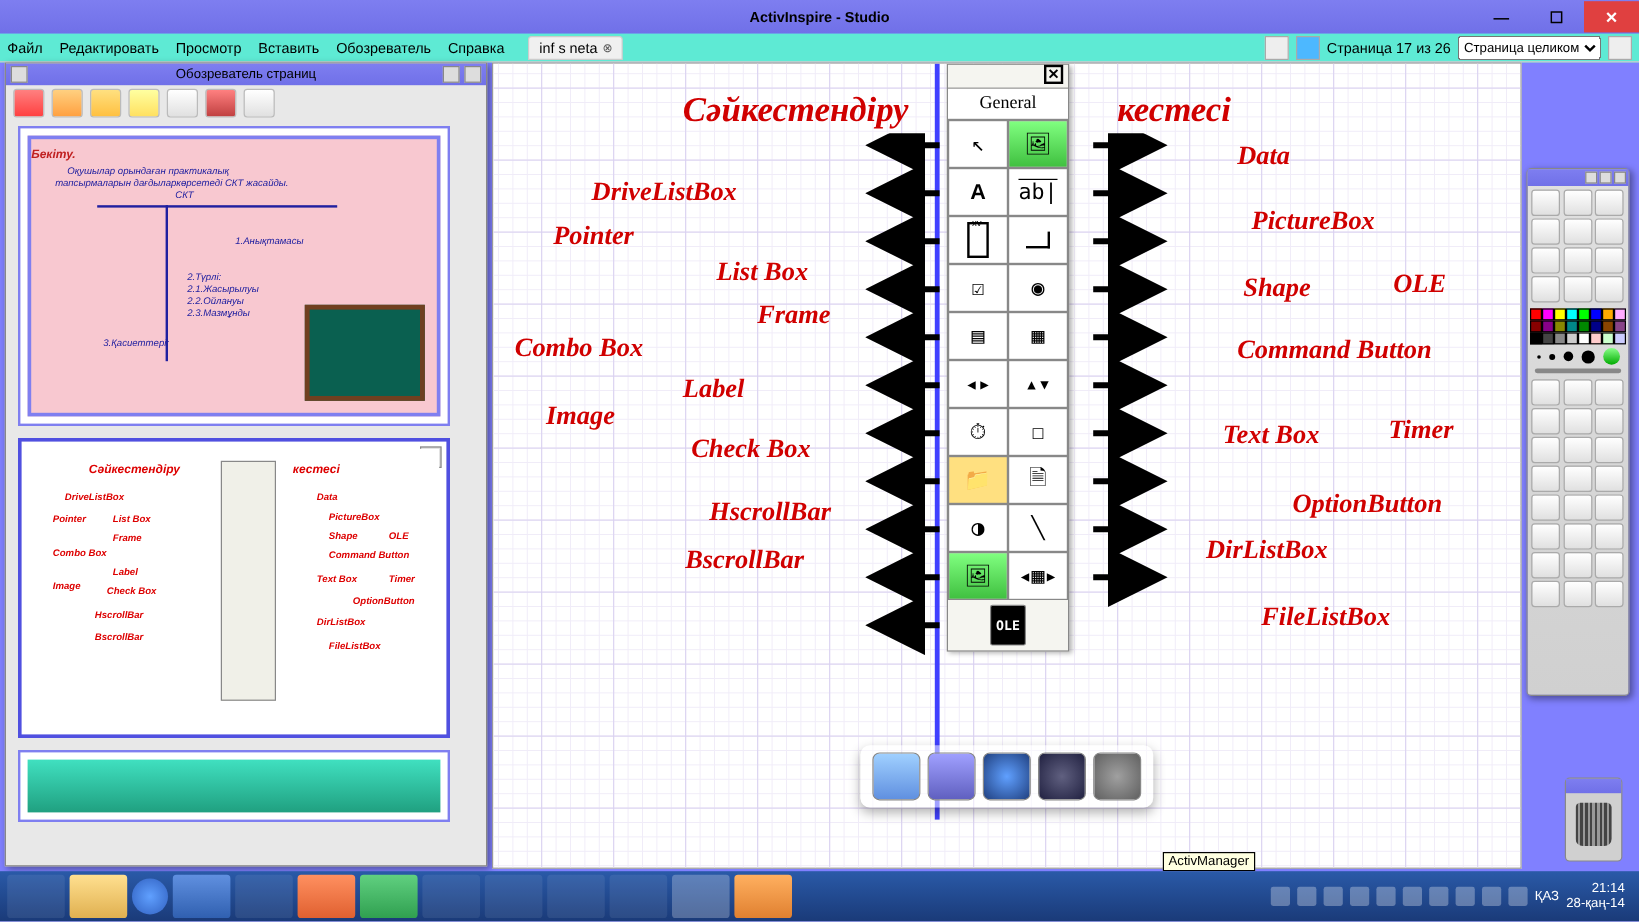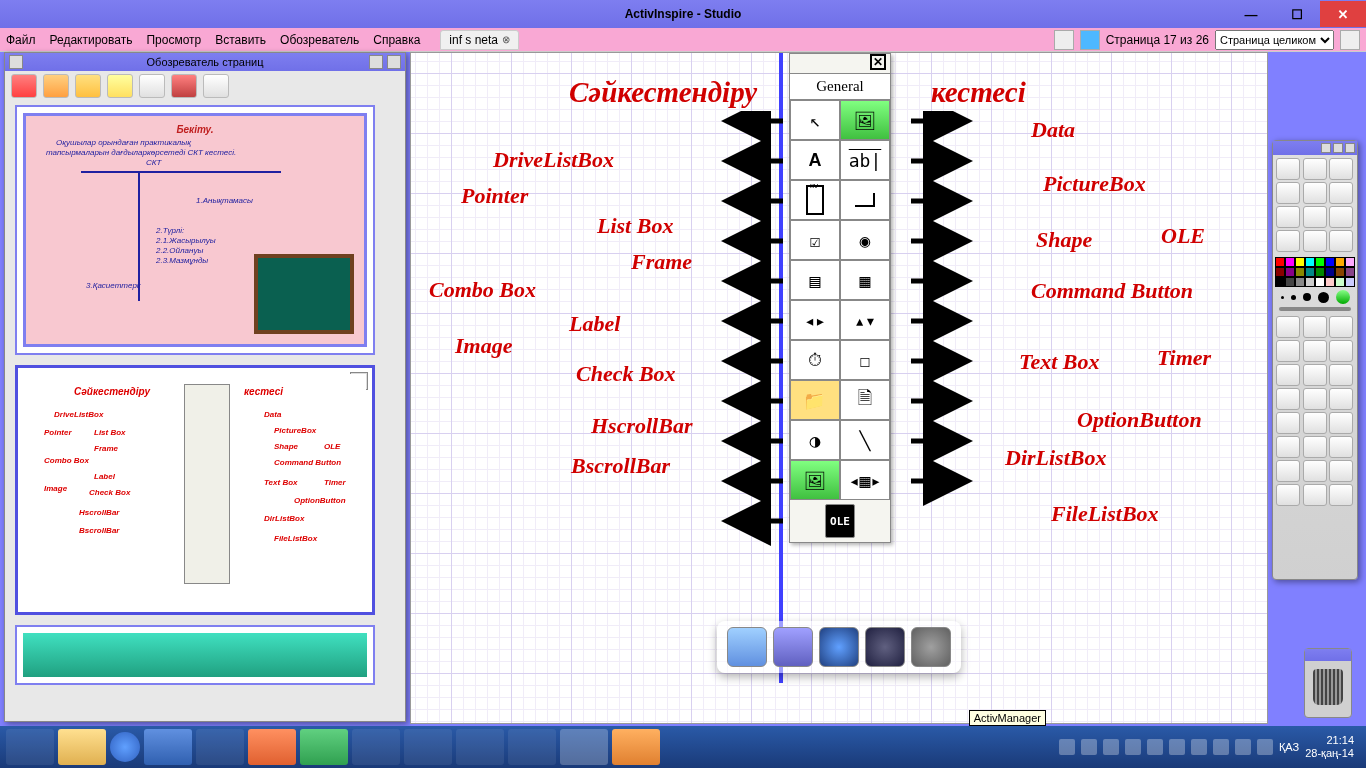--- a/index.html
+++ b/index.html
@@ -7,21 +7,21 @@
 
 
 .titlebar { height: 28px; background: linear-gradient(#7e7ef0, #7070e8); display: flex; align-items: center; justify-content: space-between; padding: 0 0 0 10px; color: #000; font-size: 12px; font-weight: bold; }
 .titlebar .title { position: absolute; left: 50%; transform: translateX(-50%); }
 .sysbtns { display: flex; }
 .sysbtn { width: 46px; height: 26px; display: flex; align-items: center; justify-content: center; font-size: 13px; color: #000; }
 .sysbtn.close { background: #e04040; color: #fff; font-weight: bold; }
 .sysbtn.min, .sysbtn.max { background: transparent; }
 
 
-.menubar { height: 24px; background: #f9a8d4; display: flex; align-items: center; padding: 0 6px; font-size: 12px; border-bottom: 1px solid #ccc; gap: 14px; }
+.menubar { height: 24px; background: #5eead4; display: flex; align-items: center; padding: 0 6px; font-size: 12px; border-bottom: 1px solid #ccc; gap: 14px; }
 .menubar .tab { margin-left: 6px; background: #f0f0f0; border: 1px solid #ccc; border-radius: 3px 3px 0 0; padding: 2px 8px; display: flex; align-items: center; gap: 4px; }
 .menubar .spacer { flex: 1; }
 .pageinfo { display: flex; align-items: center; gap: 6px; }
 .pageinfo select { font-size: 11px; height: 20px; }
 .iconbtn { width: 20px; height: 20px; border: 1px solid #aaa; background: #eee; display: inline-block; }
 
 
 .pagebrowser { position: absolute; top: 52px; left: 4px; width: 402px; height: 670px; background: #e8e8e8; border: 1px solid #888; box-shadow: 2px 2px 6px rgba(0,0,0,.4); display: flex; flex-direction: column; }
 .pb-title { height: 18px; background: linear-gradient(#7e7ef0, #7070e8); color: #000; font-size: 11px; text-align: center; display: flex; align-items: center; justify-content: center; position: relative; }
 .pb-title .pin { position: absolute; left: 4px; width: 14px; height: 14px; background: #ddd; border: 1px solid #888; }
@@ -148,23 +148,23 @@
     <span class="tbi" style="background:linear-gradient(#ffe080,#ffc040);"></span>
     <span class="tbi" style="background:linear-gradient(#ffffa0,#ffe060);"></span>
     <span class="tbi"></span>
     <span class="tbi" style="background:linear-gradient(#ff8080,#c04040);"></span>
     <span class="tbi"></span>
   </div>
   <div class="pb-thumbs">
 
     <div class="thumb">
       <div class="pink">
-        <div class="txt" style="top:8px; left:0; right:0; text-align:center; font-weight:bold; font-size:10px; color:#c02020;">Бекіту.</div>
+        <div class="txt" style="top:8px; left:0; right:0; text-align:left; font-weight:bold; font-size:10px; color:#c02020;">Бекіту.</div>
         <div class="txt" style="top:22px; left:30px;">Оқушылар орындаған практикалық</div>
-        <div class="txt" style="top:32px; left:20px;">тапсырмаларын дағдыларкөрсетеді СКТ кестесі.</div>
+        <div class="txt" style="top:32px; left:20px;">тапсырмаларын дағдыларкөрсетеді СКТ жасайды.</div>
         <div class="txt" style="top:42px; left:120px;">СКТ</div>
         <div class="txt" style="top:80px; left:170px;">1.Анықтамасы</div>
         <div class="txt" style="top:110px; left:130px;">2.Түрлі:</div>
         <div class="txt" style="top:120px; left:130px;">2.1.Жасырылуы</div>
         <div class="txt" style="top:130px; left:130px;">2.2.Ойлануы</div>
         <div class="txt" style="top:140px; left:130px;">2.3.Мазмұнды</div>
         <div class="txt" style="top:165px; left:60px;">3.Қасиеттері:</div>
         <div style="position:absolute; left:112px; top:55px; width:2px; height:130px; background:#2020a0;"></div>
         <div style="position:absolute; left:55px; top:55px; width:200px; height:2px; background:#2020a0;"></div>
         <div class="chalk"></div>

